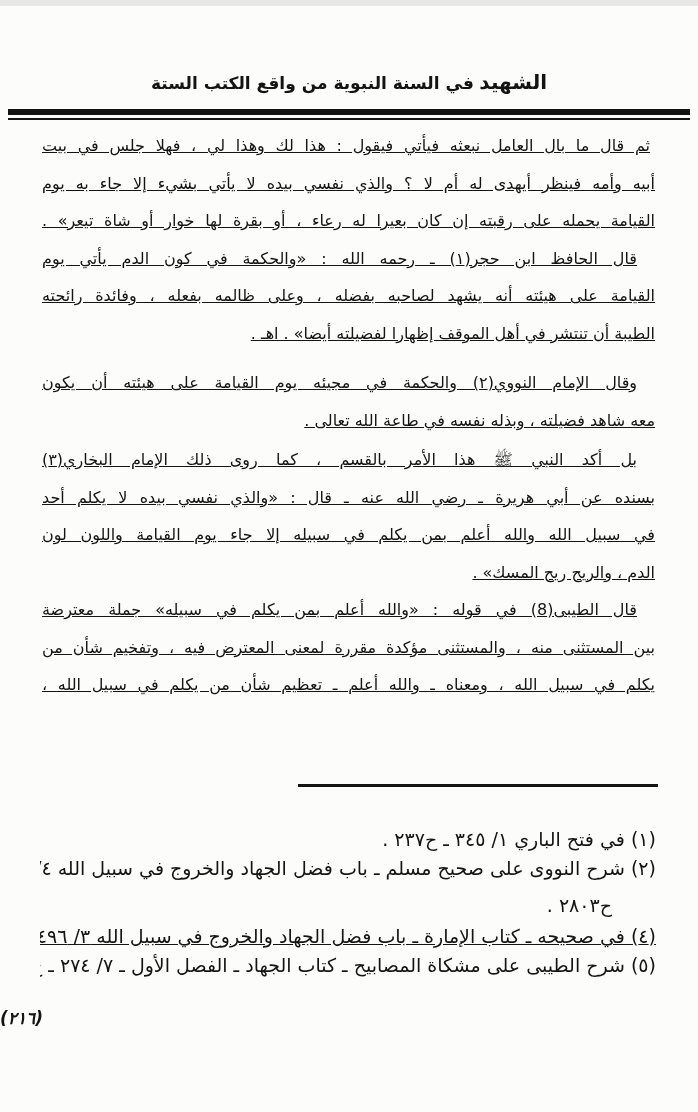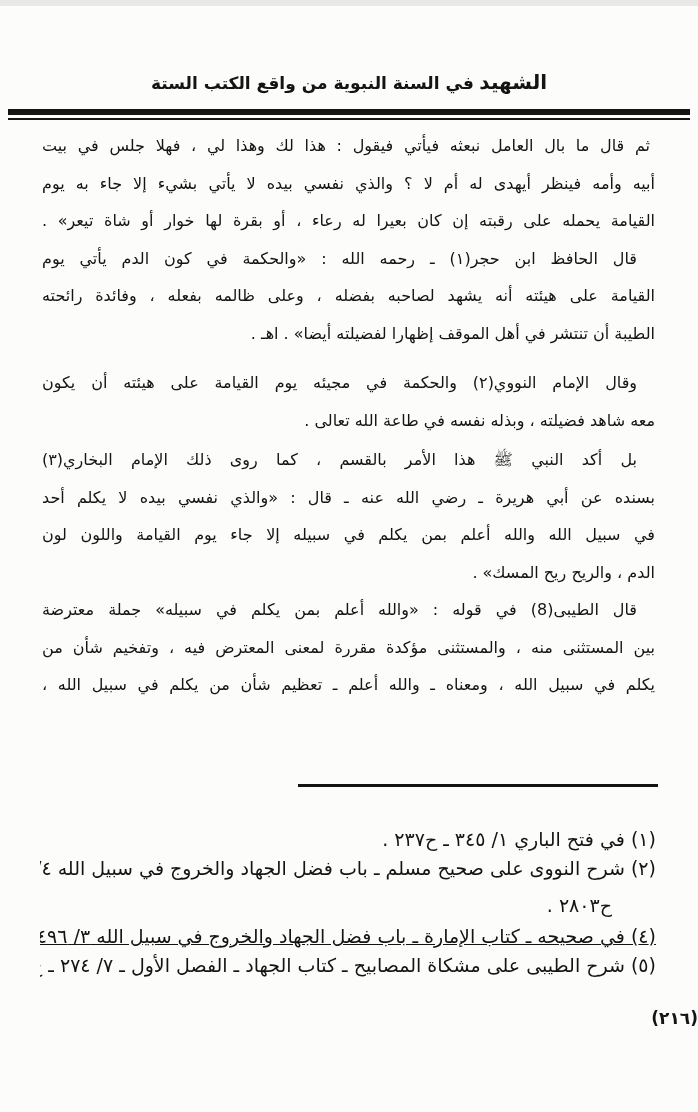--- a/index.html
+++ b/index.html
@@ -33,21 +33,21 @@
   }
   .rule-thin {
     position:absolute; top:112px; left:8px; right:8px; height:2px;
     background:var(--ink);
   }
   
   .body-text {
     position:absolute; top:121px; right:43px; left:42px;
     font-size:16px;
   }
-  .para { margin:0; }
+  .para { margin:0;text-decoration:underline; }
   .para.g12 { margin-top:12px; }
   .para.g2  { margin-top:2px; }
   .ln {
     height:37.5px; line-height:37.5px;
     overflow:hidden;
     white-space:nowrap;
     text-align:justify; text-align-last:justify;
   }
   .ln.end { text-align:center; text-align-last:right; }
   .ln.ind { padding-right:18px; }
@@ -65,23 +65,23 @@
   .fn-ln {
     height:29px; line-height:29px;
     overflow:hidden; white-space:nowrap;
     text-align:right; text-align-last:right;
   }
   .fn-ln.j { text-align:justify; text-align-last:justify; }
   .fn-ln.cont { padding-right:44px; margin-top:8px; }
   .fn-ln.after-cont { margin-top:2px;text-decoration:underline; }
   
   .page-number {
-    position:absolute; top:1002px; right:0; left:16px;
-    text-align:right;
-    font-size:17px; font-weight:bold;
+    position:absolute; top:1002px; right:0; left:0;
+    text-align:left;
+    font-size:17px; font-weight:bold;font-style:italic;
   }
 </style>
 </head>
 <body>
 
 <div class="page">
 
   <div class="book-title">
     <span class="title-emphasis">الشهيد</span>
     <span> </span>

